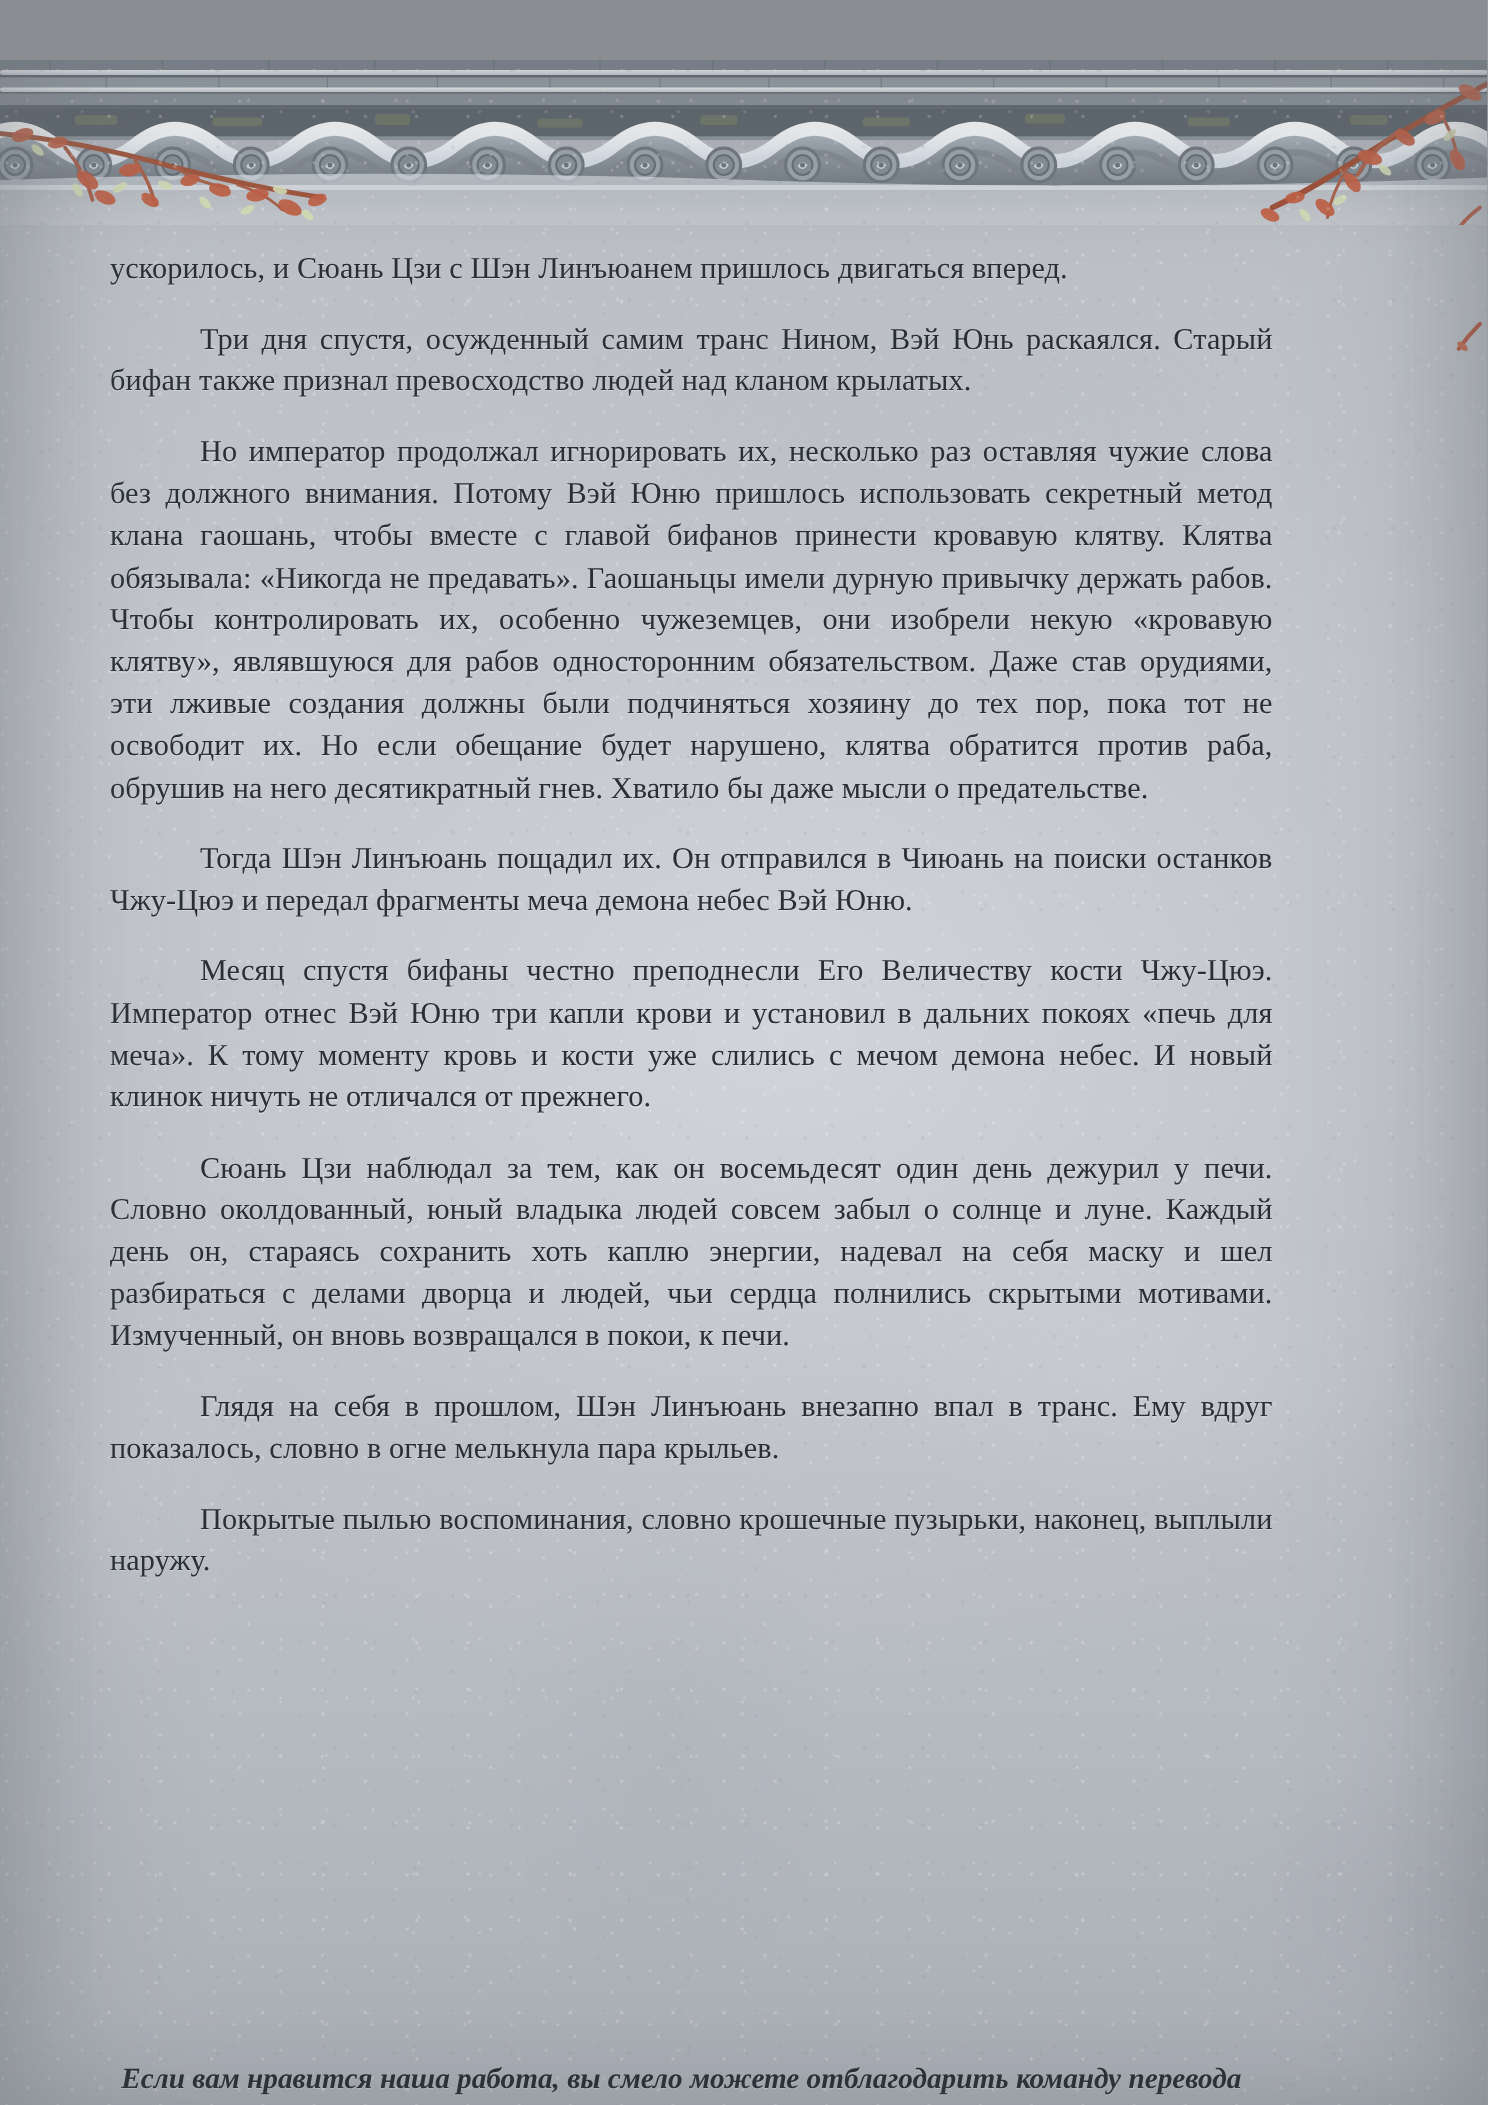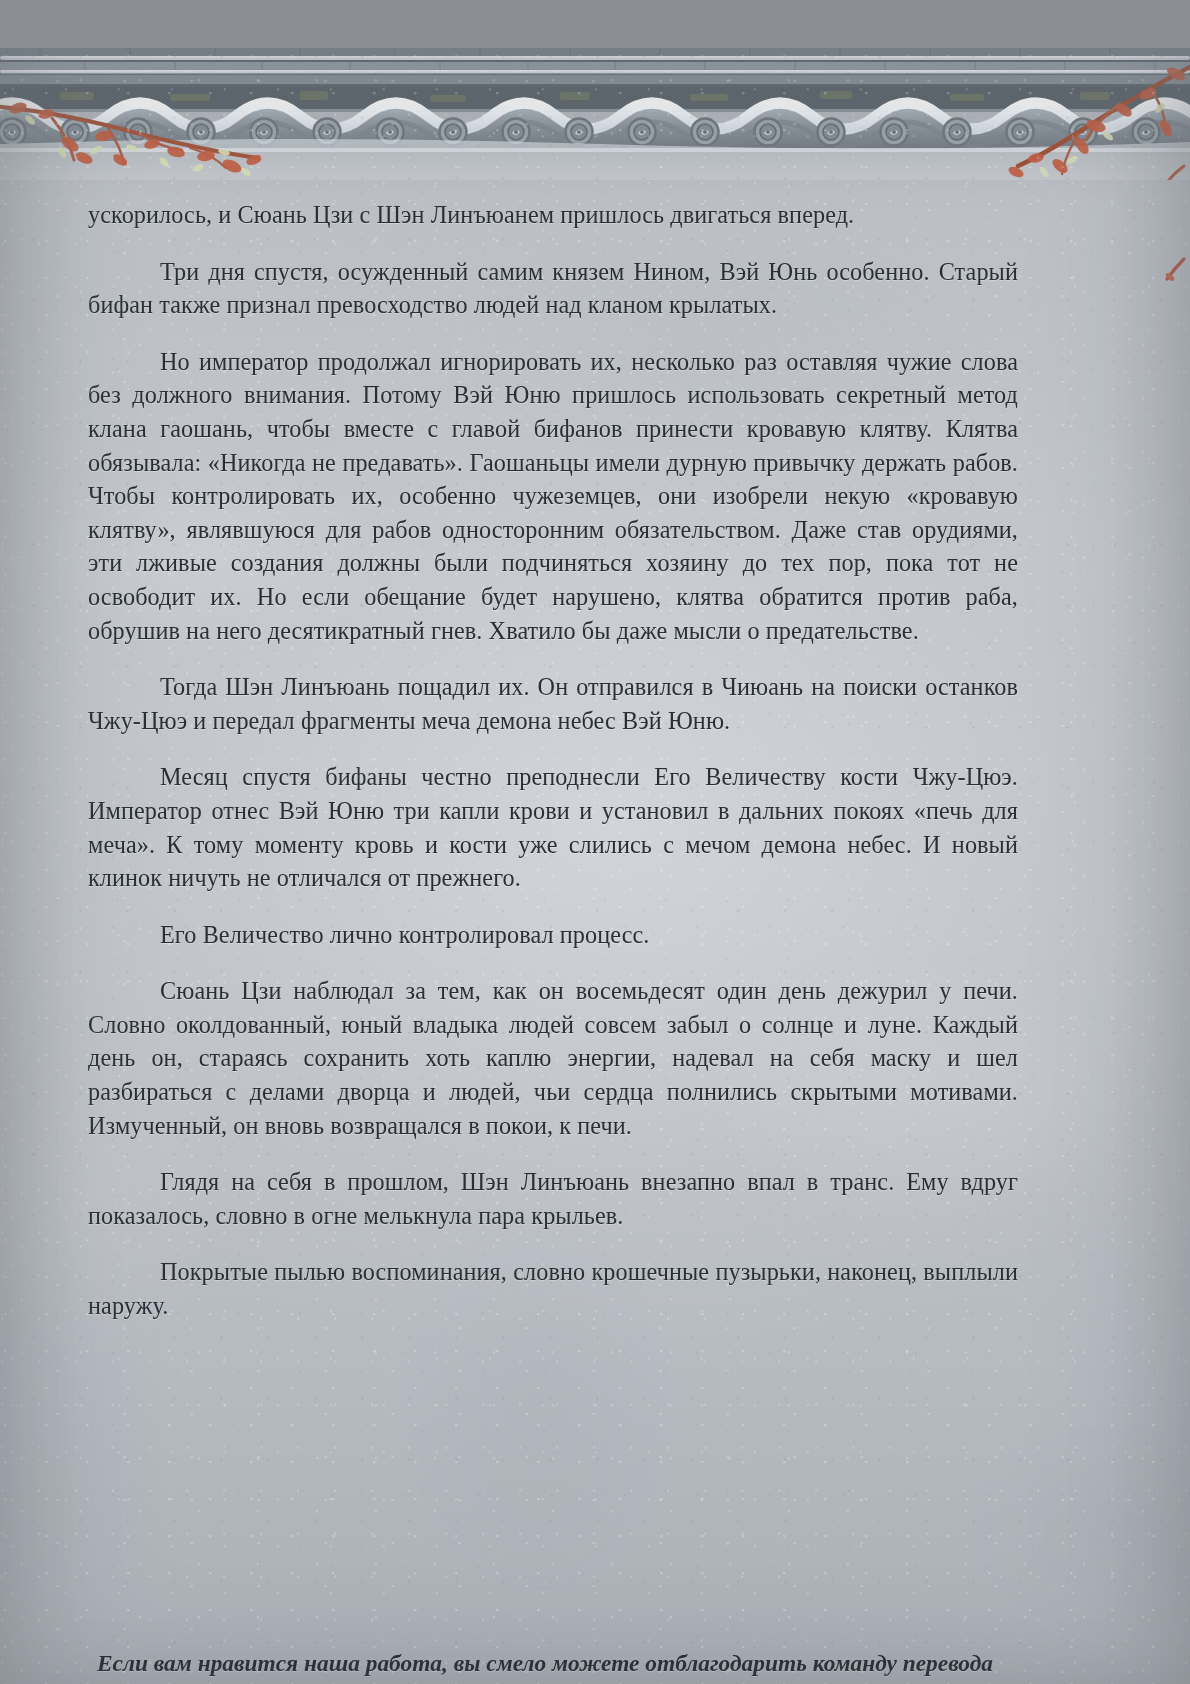--- a/index.html
+++ b/index.html
@@ -408,25 +408,24 @@
   <svg class="fleck" style="position:absolute;left:1150px;top:205px;width:40px;height:40px;" viewBox="0 0 40 40" aria-hidden="true">
     <path d="M 34 6 C 28 12 22 19 17 26" stroke="#b2563f" stroke-width="3.2" fill="none" stroke-linecap="round"></path>
     <ellipse cx="20" cy="24" rx="5" ry="2.6" fill="#c06a4c" transform="rotate(40 20 24)"></ellipse>
   </svg>
 
   <div class="blotches"></div>
   <div class="grain"></div>
 
   <div class="content">
     <p class="para first">ускорилось, и Сюань Цзи с Шэн Линъюанем пришлось двигаться вперед.</p>
-    <p class="para">Три дня спустя, осужденный самим князем Нином, Вэй Юнь особенно. Старый бифан также признал превосходство людей над кланом крылатых.</p>
+    <p class="para">Три дня спустя, осужденный самим транс Нином, Вэй Юнь раскаялся. Старый бифан также признал превосходство людей над кланом крылатых.</p>
     <p class="para">Но император продолжал игнорировать их, несколько раз оставляя чужие слова без должного внимания. Потому Вэй Юню пришлось использовать секретный метод клана гаошань, чтобы вместе с главой бифанов принести кровавую клятву. Клятва обязывала: «Никогда не предавать». Гаошаньцы имели дурную привычку держать рабов. Чтобы контролировать их, особенно чужеземцев, они изобрели некую «кровавую клятву», являвшуюся для рабов односторонним обязательством. Даже став орудиями, эти лживые создания должны были подчиняться хозяину до тех пор, пока тот не освободит их. Но если обещание будет нарушено, клятва обратится против раба, обрушив на него десятикратный гнев. Хватило бы даже мысли о предательстве.</p>
     <p class="para">Тогда Шэн Линъюань пощадил их. Он отправился в Чиюань на поиски останков Чжу-Цюэ и передал фрагменты меча демона небес Вэй Юню.</p>
     <p class="para">Месяц спустя бифаны честно преподнесли Его Величеству кости Чжу-Цюэ. Император отнес Вэй Юню три капли крови и установил в дальних покоях «печь для меча». К тому моменту кровь и кости уже слились с мечом демона небес. И новый клинок ничуть не отличался от прежнего.</p>
-    <p class="para">Его Величество лично контролировал процесс.</p>
     <p class="para">Сюань Цзи наблюдал за тем, как он восемьдесят один день дежурил у печи. Словно околдованный, юный владыка людей совсем забыл о солнце и луне. Каждый день он, стараясь сохранить хоть каплю энергии, надевал на себя маску и шел разбираться с делами дворца и людей, чьи сердца полнились скрытыми мотивами. Измученный, он вновь возвращался в покои, к печи.</p>
     <p class="para">Глядя на себя в прошлом, Шэн Линъюань внезапно впал в транс. Ему вдруг показалось, словно в огне мелькнула пара крыльев.</p>
     <p class="para">Покрытые пылью воспоминания, словно крошечные пузырьки, наконец, выплыли наружу.</p>
   </div>
 
   <div class="footer-note">Если вам нравится наша работа, вы смело можете отблагодарить команду перевода шоколадкой. Кнопочка «донат» находится в группе ВКонтакте~</div>
 
   <div class="vignette"></div>
 </div>
 

